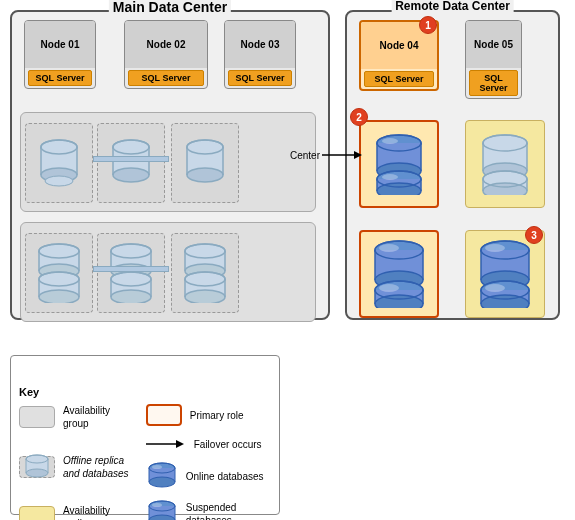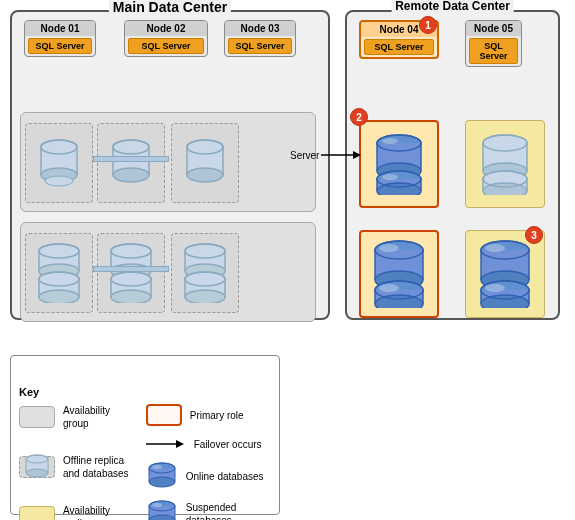--- a/index.html
+++ b/index.html
@@ -79,21 +79,21 @@
 
     .node-card.highlighted {
       border-color: #cc6600;
       border-width: 2px;
       background: #ffe8c0;
     }
 
     .node-label {
       font-size: 10px;
       font-weight: bold;
-      padding: 2px 0;
+      padding: 18px 0;
       background: #d0d0d0;
       border-radius: 3px 3px 0 0;
     }
 
     .node-card.highlighted .node-label {
       background: #ffd090;
     }
 
     .sql-badge {
       background: #f0a020;
@@ -470,21 +470,21 @@
       <span>1</span>
     </div>
 
     <div class="circle-badge" style="position:absolute;left:178px;top:214px;">
       <span>3</span>
     </div>
 
   </div>
 
   <div style="position:absolute;left:290px;top:148px;display:flex;align-items:center;gap:2px;">
-    <span style="font-size:10px;">Server</span>
+    <span style="font-size:10px;">Center</span>
     <svg width="40" height="14">
       <line x1="0" y1="7" x2="32" y2="7" stroke="#000" stroke-width="1.5"></line>
       <polygon points="32,3 40,7 32,11" fill="#000"></polygon>
     </svg>
   </div>
 
   <div class="circle-badge" style="position:absolute;left:350px;top:108px;">
     <span>2</span>
   </div>
 
@@ -495,21 +495,21 @@
   <div style="display:flex;gap:16px;">
     <div style="display:flex;flex-direction:column;gap:19px;">
 
       <div class="key-row">
         <div class="key-icon-box">
           <div class="key-ag-shape"></div>
         </div>
         <span class="key-text">Availability group</span>
       </div>
 
-      <div class="key-row" style="align-items:flex-start;">
+      <div class="key-row" style="align-items:flex-start;font-style:italic;">
         <div class="key-icon-box" style="margin-top:2px;">
           <div class="key-offline-shape" style="display:flex;align-items:center;justify-content:center;">
             <svg width="28" height="28">
               <ellipse cx="14" cy="6" rx="11" ry="4" fill="#c8d8e8" stroke="#8aaac0" stroke-width="1"></ellipse>
               <rect x="3" y="6" width="22" height="14" fill="#c8d8e8"></rect>
               <ellipse cx="14" cy="20" rx="11" ry="4" fill="#b0c4d8" stroke="#8aaac0" stroke-width="1"></ellipse>
               <line x1="3" y1="6" x2="3" y2="20" stroke="#8aaac0" stroke-width="1"></line>
               <line x1="25" y1="6" x2="25" y2="20" stroke="#8aaac0" stroke-width="1"></line>
               <ellipse cx="14" cy="6" rx="11" ry="4" fill="none" stroke="#8aaac0" stroke-width="1"></ellipse>
             </svg>

